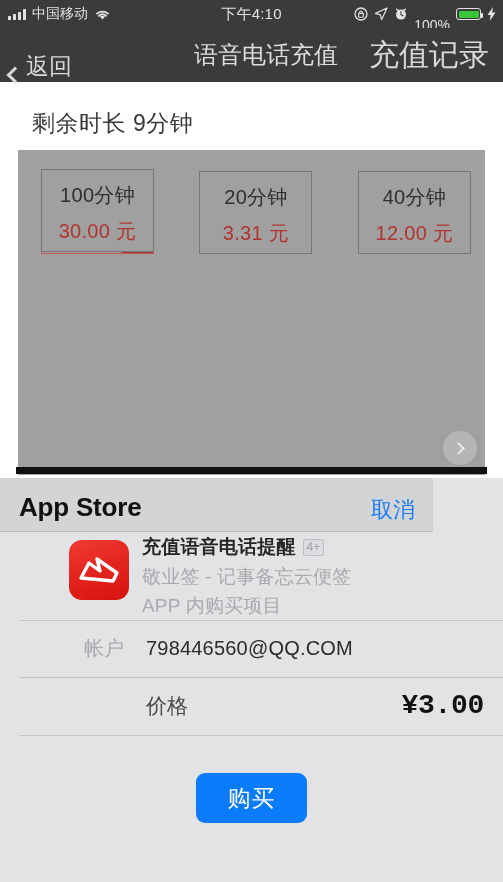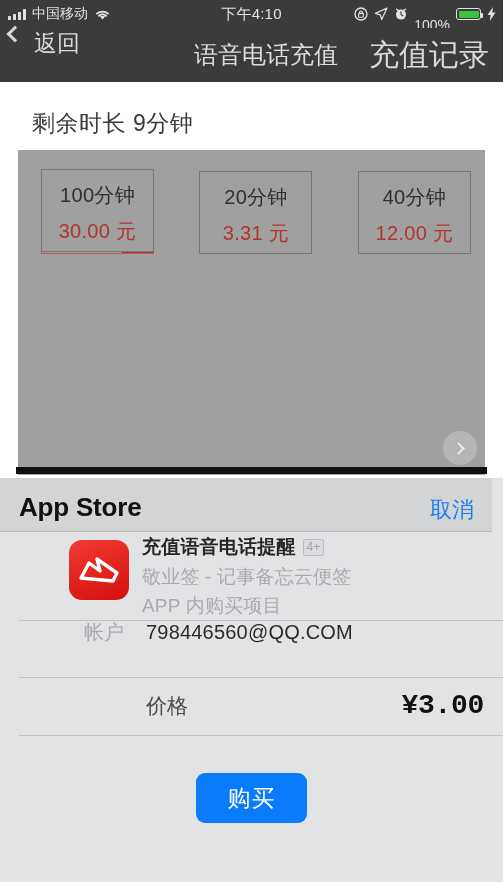--- a/index.html
+++ b/index.html
@@ -43,21 +43,21 @@
   .battery span{ display:block; height:100%; width:100%; background:#3ac43a; border-radius:1px; }
   .pct{ font-size:14px;margin-top:21px; }
 
   
   .navbar{
     position:absolute; left:0; top:28px; width:503px; height:54px;
     background:#3b3b3b; color:#dcdcdc;
   }
   .nav-back{
     position:absolute; left:9px; top:0; height:54px;
-    display:flex; align-items:flex-start; gap:10px; font-size:23px; color:#d8d8d8;
+    display:flex; align-items:flex-end; gap:2px; font-size:23px; color:#d8d8d8;
   }
   .chev-left{
     width:12px; height:12px; border-left:3px solid #d8d8d8; border-bottom:3px solid #d8d8d8;
     transform:rotate(45deg); margin-right:3px; margin-bottom:1px;
   }
   .nav-title{
     position:absolute; left:0; right:0; top:0; height:54px;
     display:flex; align-items:center; justify-content:center;
     font-size:24px; color:#dedede;padding-left:29px;
   }
@@ -109,21 +109,21 @@
   
   #sheet{
     position:absolute; left:0; top:478px; width:503px; height:404px;
     background:#e2e3e5;
   }
   .sheet-topbar{
     position:absolute; left:16px; top:-11px; width:471px; height:7px;
     background:#101010;
   }
   .sheet-head{
-    position:absolute; left:0; top:0; width:492px; height:54px;
+    position:absolute; left:0; top:0; width:433px; height:54px;
     background:#d3d4d6; border-bottom:1px solid #b9babc;padding-left:16px;
   }
   .sheet-title{
     position:absolute; left:19px; top:14px; font-size:26px; font-weight:bold; color:#111;
     letter-spacing:-.2px;
   }
   .sheet-cancel{
     position:absolute; right:18px; top:17px; font-size:22px; color:#1b7ef5;
   }
 
@@ -141,21 +141,21 @@
     font-size:12px; color:#a3a4a6; border:1px solid #bcbdbf; border-radius:2px;
     padding:0 3px 1px; line-height:14px; background:#dcdde0;
   }
   .app-sub{ font-size:19px; color:#a9aaad; margin-top:4px; letter-spacing:.2px; }
   .app-sub2{ font-size:19px; color:#a9aaad; margin-top:3px; letter-spacing:.2px; }
 
   .divider{ position:absolute; left:19px; width:484px; height:1px; background:#c3c4c6; }
   .d1{ top:142px; } .d2{ top:199px; } .d3{ top:257px; }
 
   .info-row{ position:absolute; left:0; width:503px; height:57px; display:flex; align-items:center; }
-  .r-acct{ top:126px; }
+  .r-acct{ top:142px; }
   .r-price{ top:199px;font-family:Liberation Mono, monospace; }
   .lbl-acct{ position:absolute; left:84px; font-size:20px; color:#a9aaad; }
   .val-acct{ position:absolute; left:146px; font-size:20px; color:#2b2b2b; letter-spacing:.2px; }
   .lbl-price{ position:absolute; left:146px; font-size:21px; color:#4a4a4a; }
   .val-price{ position:absolute; right:19px; font-size:28px; font-weight:bold; color:#111; letter-spacing:-.3px; }
 
   .buy-wrap{ position:absolute; left:0; top:295px; width:503px; display:flex; justify-content:center; }
   .buy-btn{
     width:111px; height:50px; border-radius:9px; background:#0a7cfb;
     color:#fff; font-size:23px; border:none;

